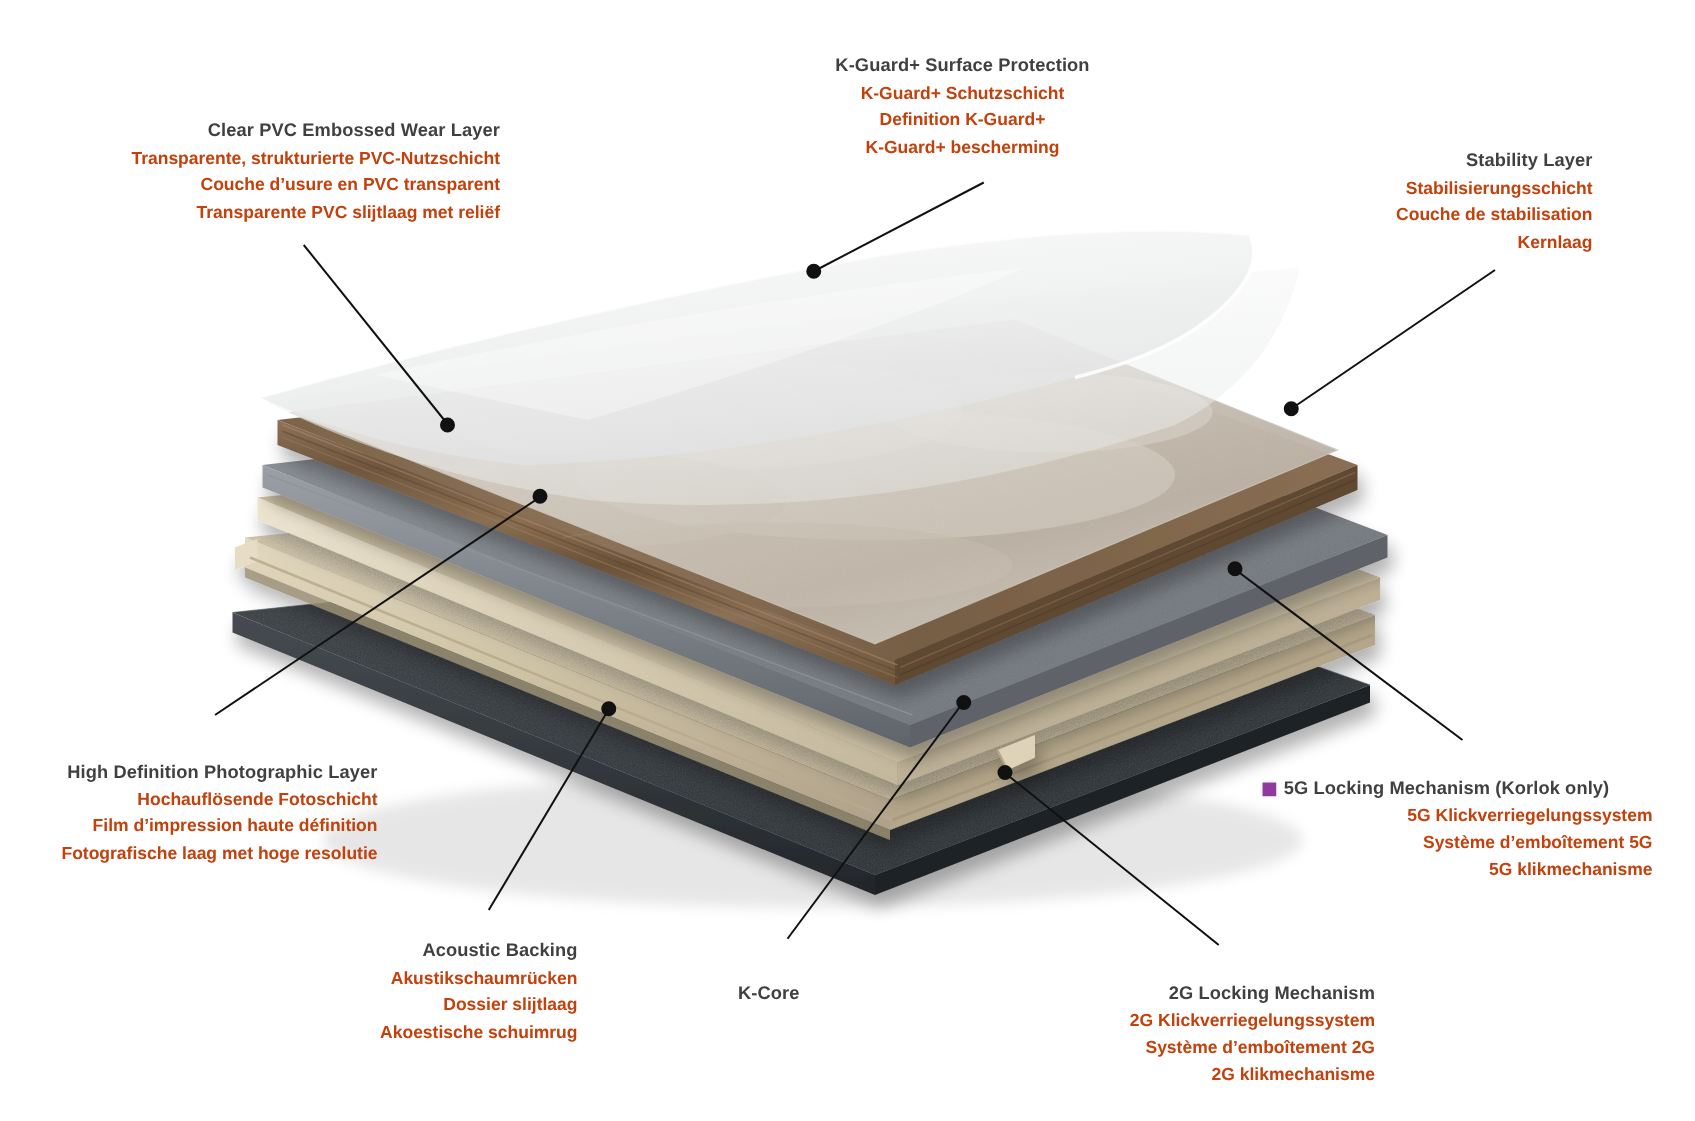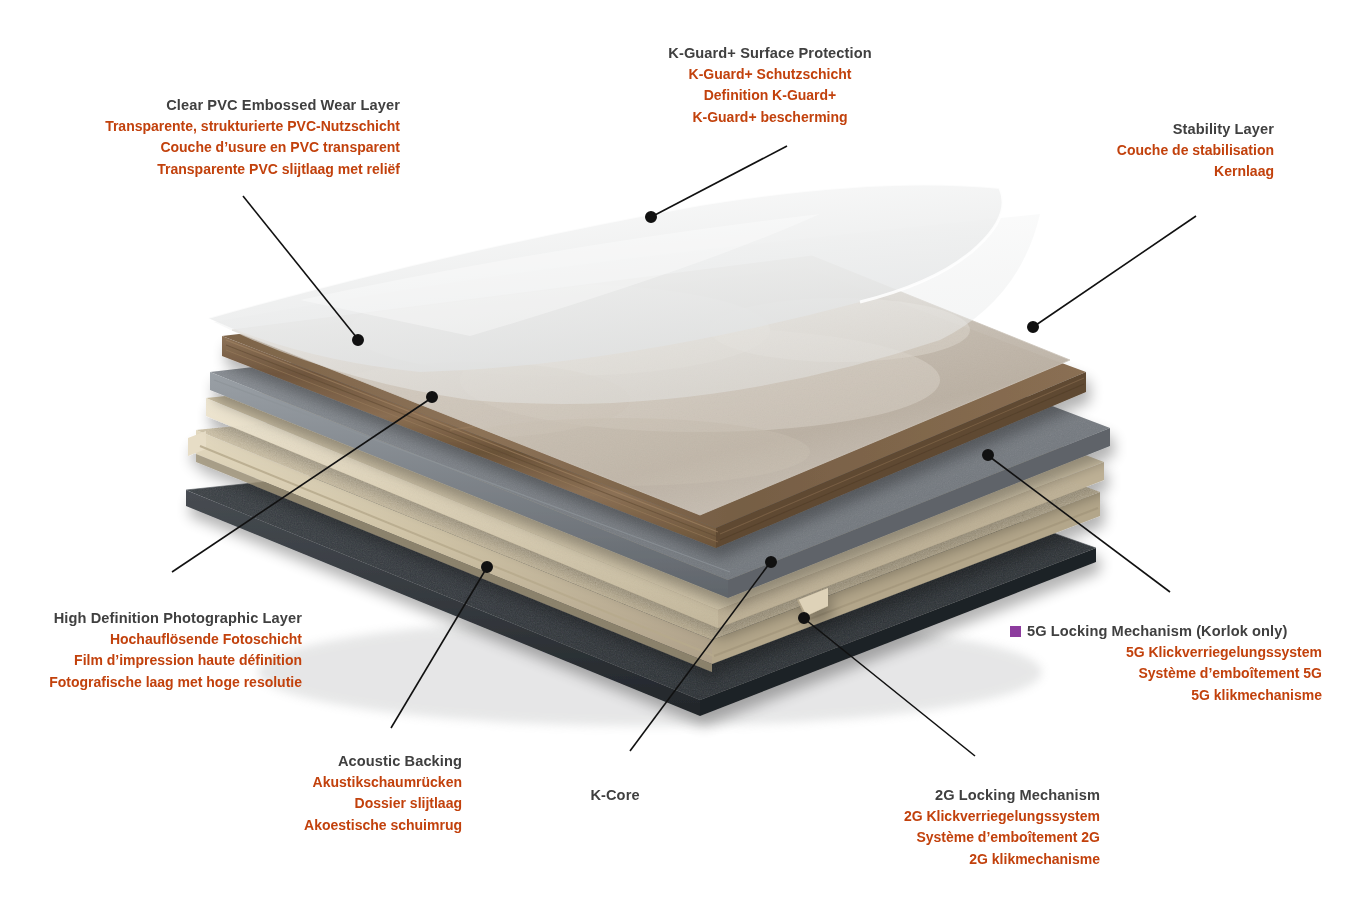--- a/index.html
+++ b/index.html
@@ -303,20 +303,21 @@
 
   <div class="label-block al-right" style="left:60px;top:94px;width:340px;">
     <div class="title">Clear PVC Embossed Wear Layer</div>
     <div class="sub">Transparente, strukturierte PVC-Nutzschicht</div>
     <div class="sub">Couche d’usure en PVC transparent</div>
     <div class="sub">Transparente PVC slijtlaag met reliëf</div>
   </div>
 
   <div class="label-block al-right" style="left:1026px;top:118px;width:248px;">
     <div class="title">Stability Layer</div>
+    <div class="sub">Stabilisierungsschicht</div>
     <div class="sub">Couche de stabilisation</div>
     <div class="sub">Kernlaag</div>
   </div>
 
   <div class="label-block al-right" style="left:-10px;top:607px;width:312px;">
     <div class="title">High Definition Photographic Layer</div>
     <div class="sub">Hochauflösende Fotoschicht</div>
     <div class="sub">Film d’impression haute définition</div>
     <div class="sub">Fotografische laag met hoge resolutie</div>
   </div>

